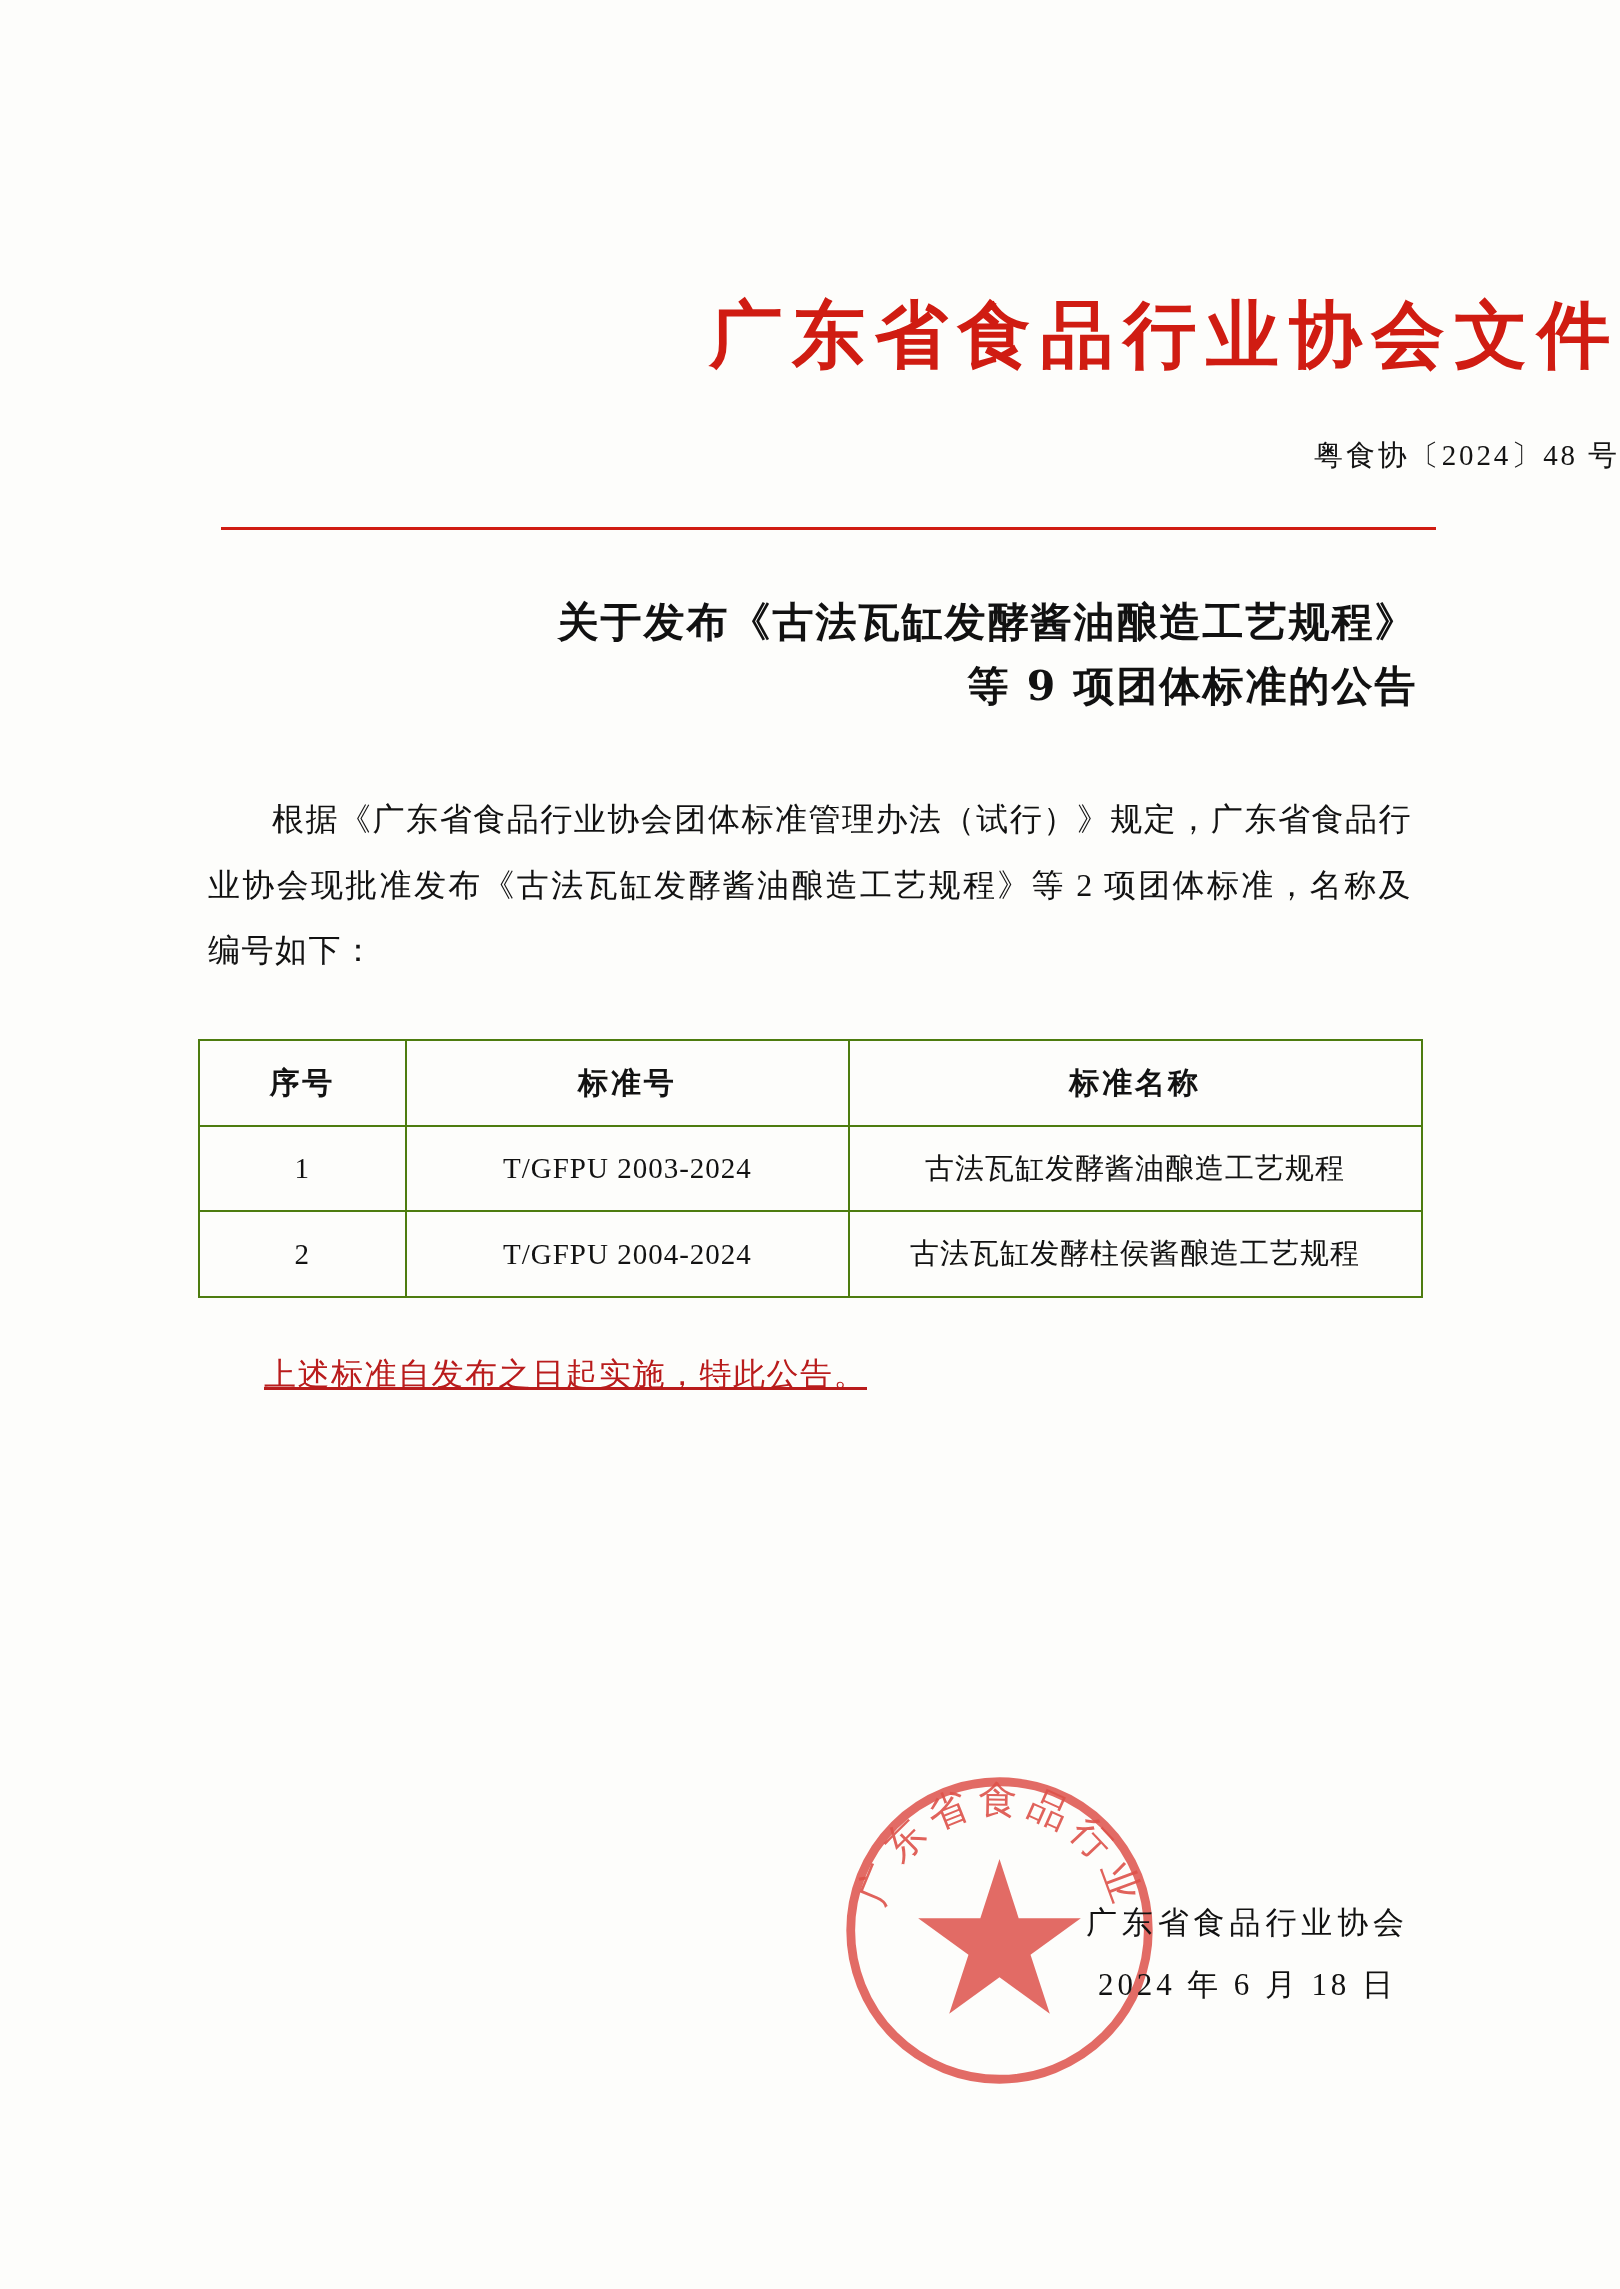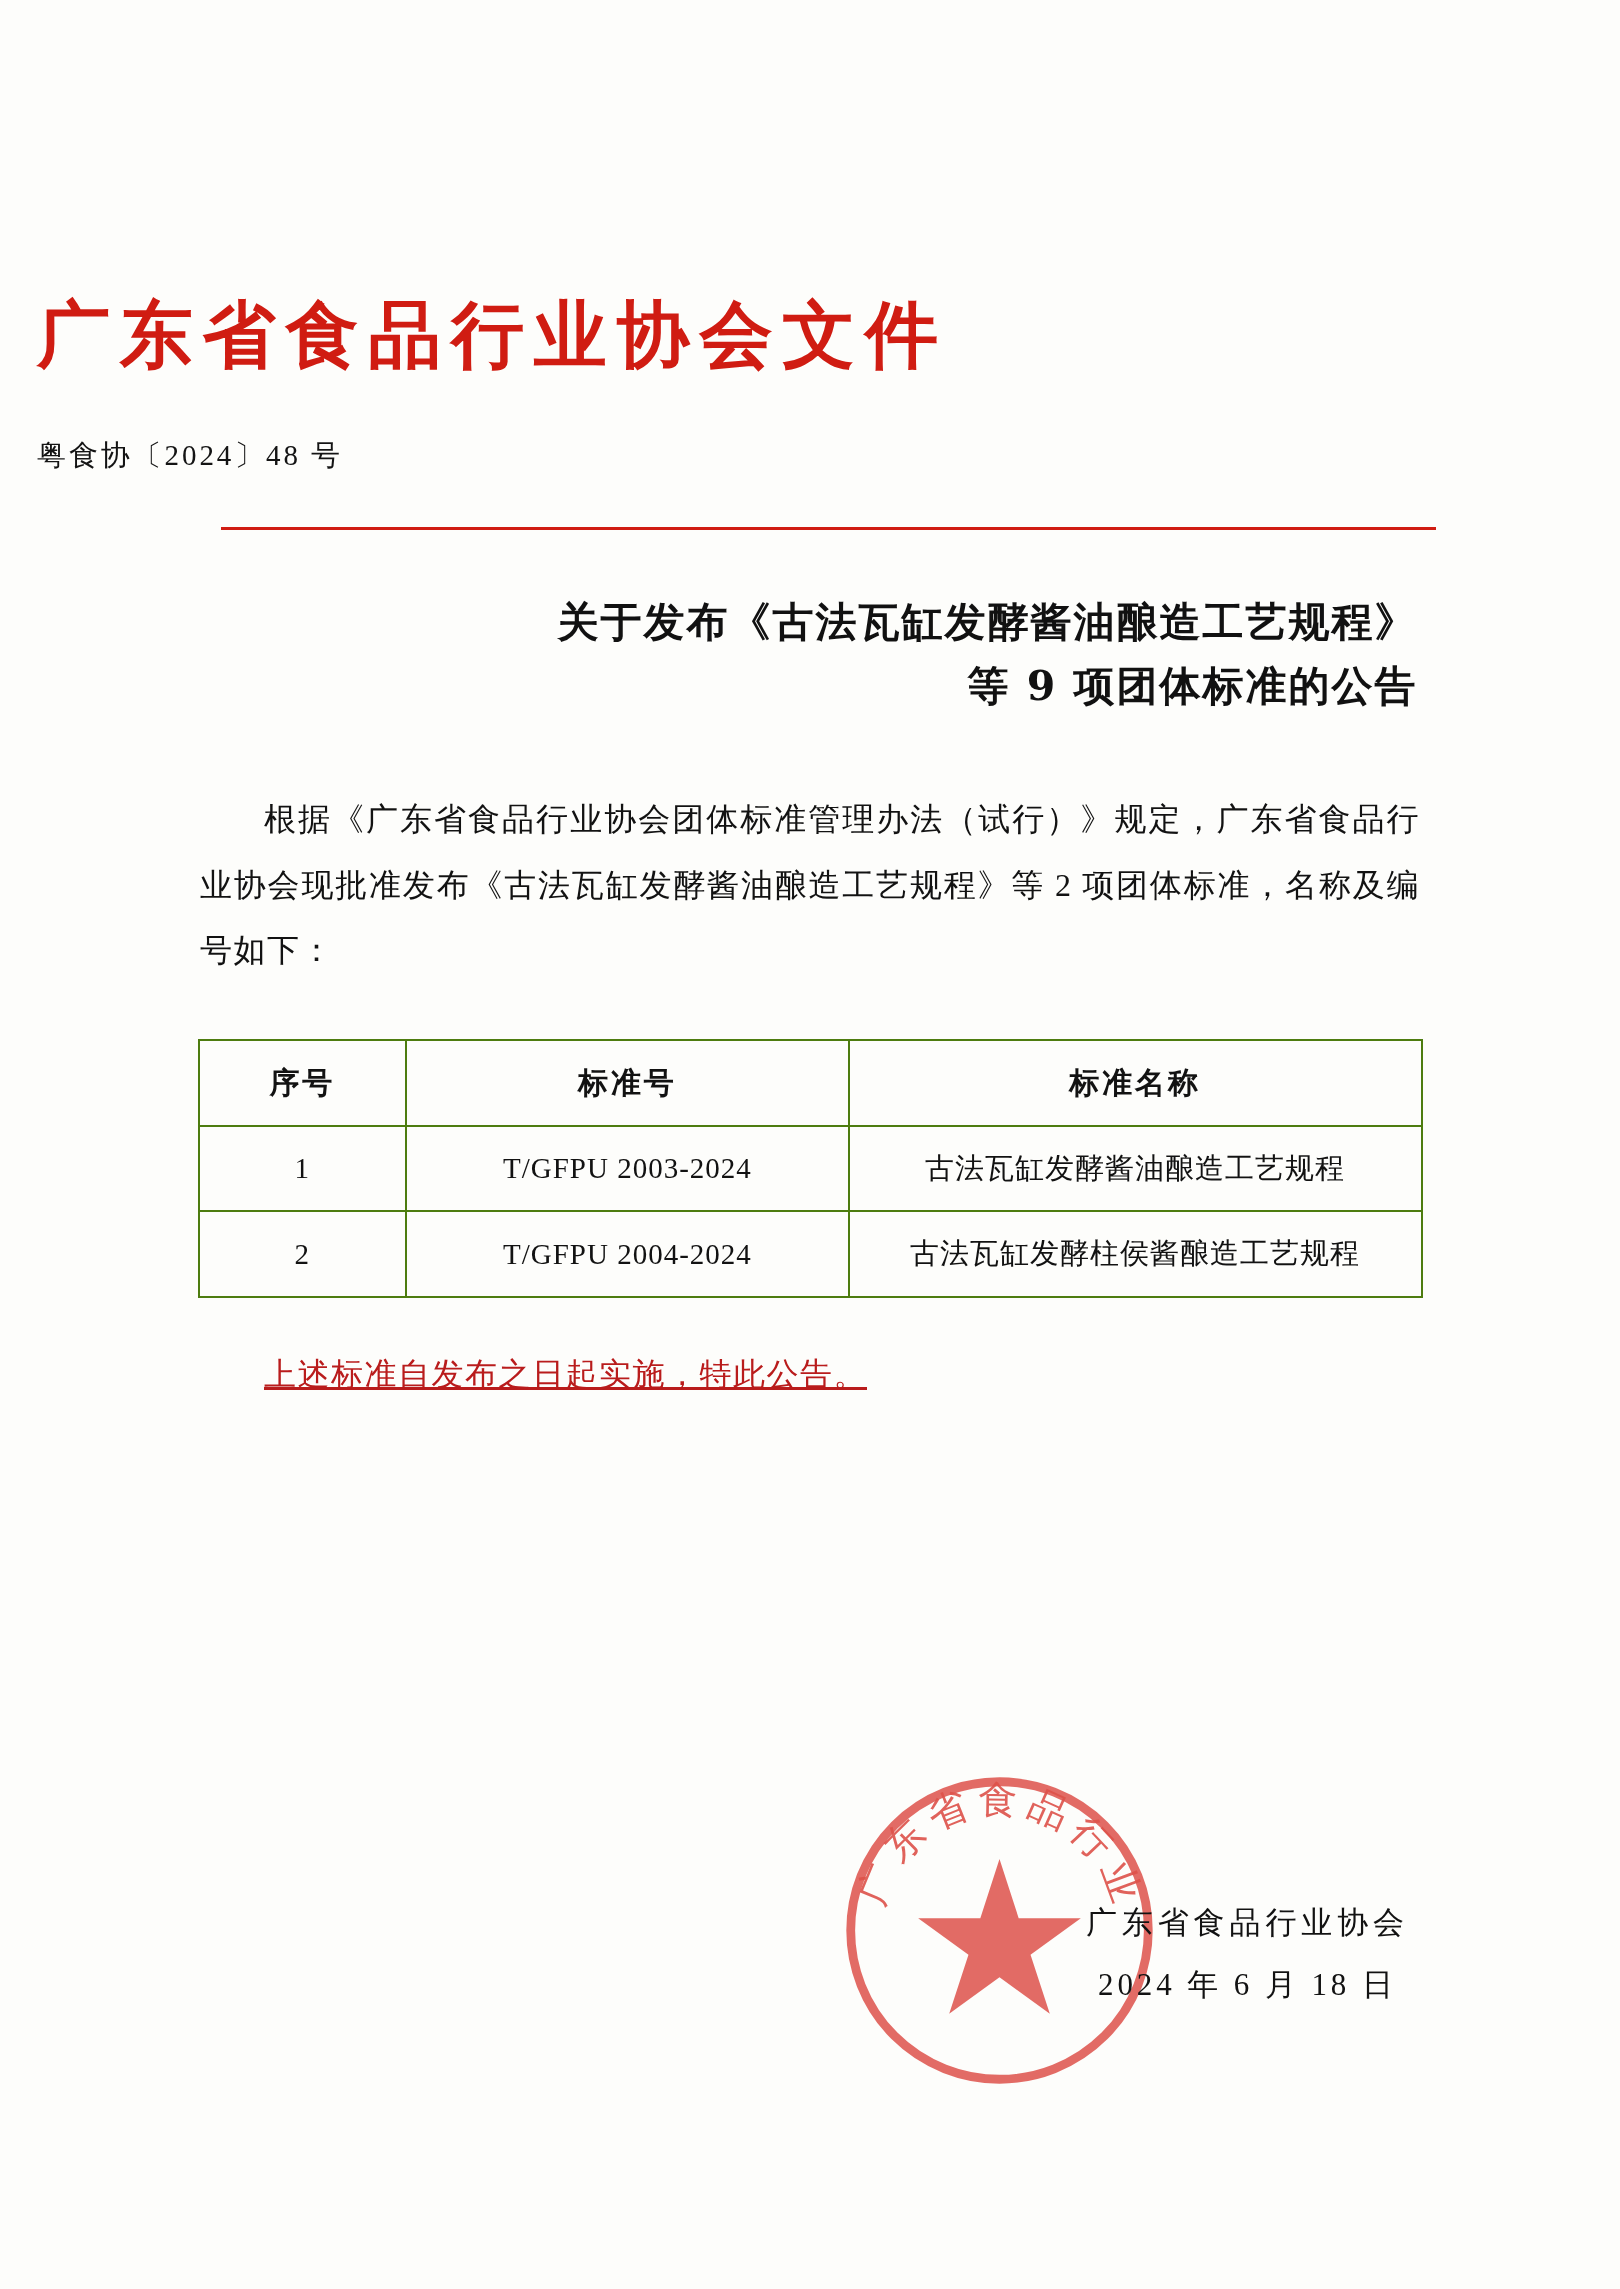--- a/index.html
+++ b/index.html
@@ -17,21 +17,21 @@
   }
   .page {
     position: relative;
     width: 1620px;
     height: 2290px;
     background: #fdfdfb;
   }
 
   
   .doc-header {
-    text-align: left;
+    text-align: right;
     padding-top: 294px;
     padding-left: 37px;
   }
   .doc-title-main {
     color: #d01c12;
     font-family: "DejaVu Serif", "Liberation Serif", serif;
     font-weight: 700;
     font-size: 73px;
     letter-spacing: 9.8px;
     line-height: 1.1;
@@ -72,21 +72,21 @@
   .body-block {
     margin: 69px auto 0 auto;
     width: 1220px;
     font-size: 32px;
     line-height: 2.05;
     letter-spacing: 1.5px;
     color: #121212;
     text-align: justify;
   }
   .body-block p {
-    margin: 0;
+    margin: 8px;
     text-indent: 2em;
     font-family: Liberation Serif, serif;
   }
 
   
   table.std-table {
     margin: 55px auto 0 auto;
     width: 1225px;
     border-collapse: collapse;
     font-size: 29px;

